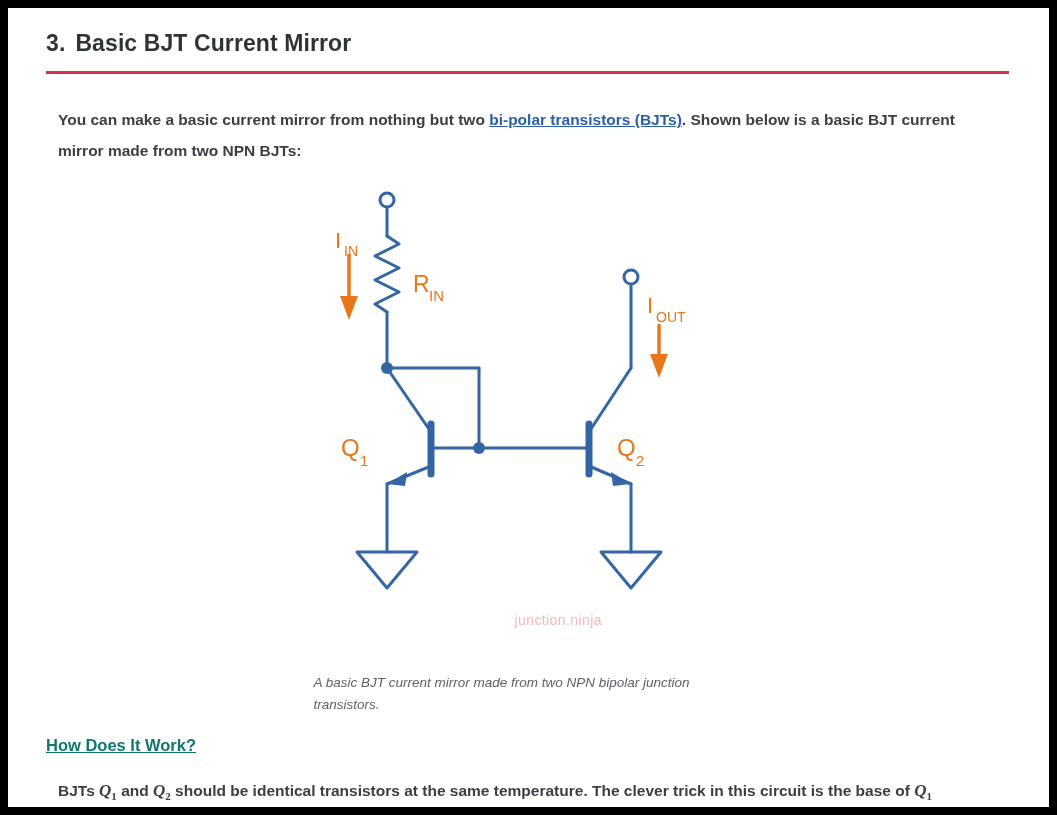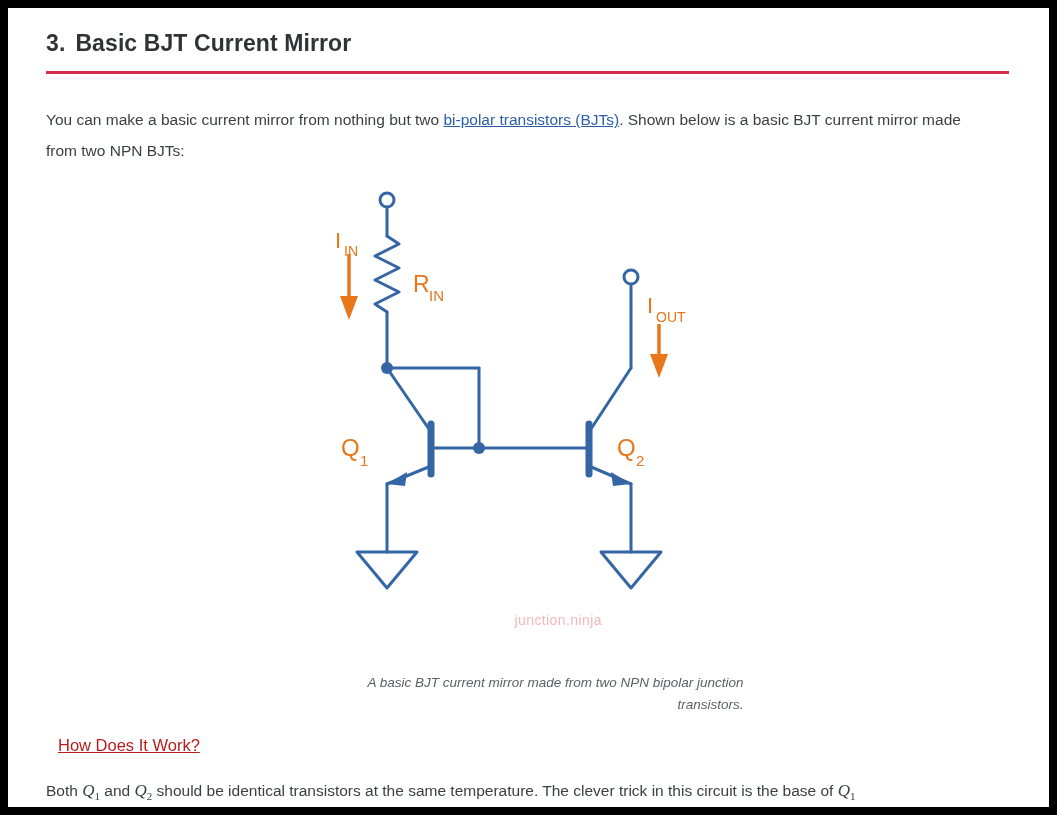--- a/index.html
+++ b/index.html
@@ -41,21 +41,22 @@
     height: 3px;
     background: #d4304a;
     width: 963px;
     margin: 0 0 30px 0;
   }
   .body-text {
     font-size: 15.5px;
     line-height: 31px;
     color: #3a3f44;
     max-width: 948px;
-    margin: 0;
+    margin: 12px;
+    font-weight: bold;
   }
   .body-text a {
     color: #2a5fa5;
     text-decoration: underline;
   }
   .figure {
     margin: 18px 0 0 0;
     text-align: center;
   }
   .figure-svg-wrap {
@@ -74,28 +75,28 @@
     letter-spacing: 0.4px;
     font-family: "Liberation Sans", sans-serif;
   }
   .caption {
     font-size: 13.5px;
     font-style: italic;
     color: #5c6166;
     line-height: 22px;
     width: 430px;
     margin: 4px auto 0 auto;
-    text-align: right;
+    text-align: left;
   }
   .subheading {
     font-size: 16.5px;
-    font-weight: normal;
-    color: #b91c1c;
+    font-weight: bold;
+    color: #0f766e;
     text-decoration: underline;
-    margin: 20px 0 0 12px;
+    margin: 20px 0 0 0;
   }
   .final-text {
     margin-top: 20px;
   }
   .mathvar {
     font-family: "Liberation Serif", serif;
     font-style: italic;
     font-size: 17px;
     text-align: right;
   }
@@ -183,16 +184,16 @@
           <text x="298" y="272" fill="#e8761b" font-family="Liberation Sans, sans-serif" font-size="24">Q</text>
           <text x="317" y="282" fill="#e8761b" font-family="Liberation Sans, sans-serif" font-size="15">2</text>
         </svg>
         <div class="watermark">junction.ninja</div>
       </div>
       <div class="caption">A basic BJT current mirror made from two NPN bipolar junction transistors.</div>
     </div>
 
     <div class="subheading">How Does It Work?</div>
 
-    <p class="body-text final-text"><span>Both </span><span class="mathvar">Q<sub>1</sub></span><span> and </span><span class="mathvar">Q<sub>2</sub></span><span> should be identical transistors at the same temperature. The clever trick in this circuit is the base of </span><span class="mathvar">Q<sub>1</sub></span></p>
+    <p class="body-text final-text"><span>BJTs </span><span class="mathvar">Q<sub>1</sub></span><span> and </span><span class="mathvar">Q<sub>2</sub></span><span> should be identical transistors at the same temperature. The clever trick in this circuit is the base of </span><span class="mathvar">Q<sub>1</sub></span></p>
 
   </div>
 </div>
 
 </body></html>

